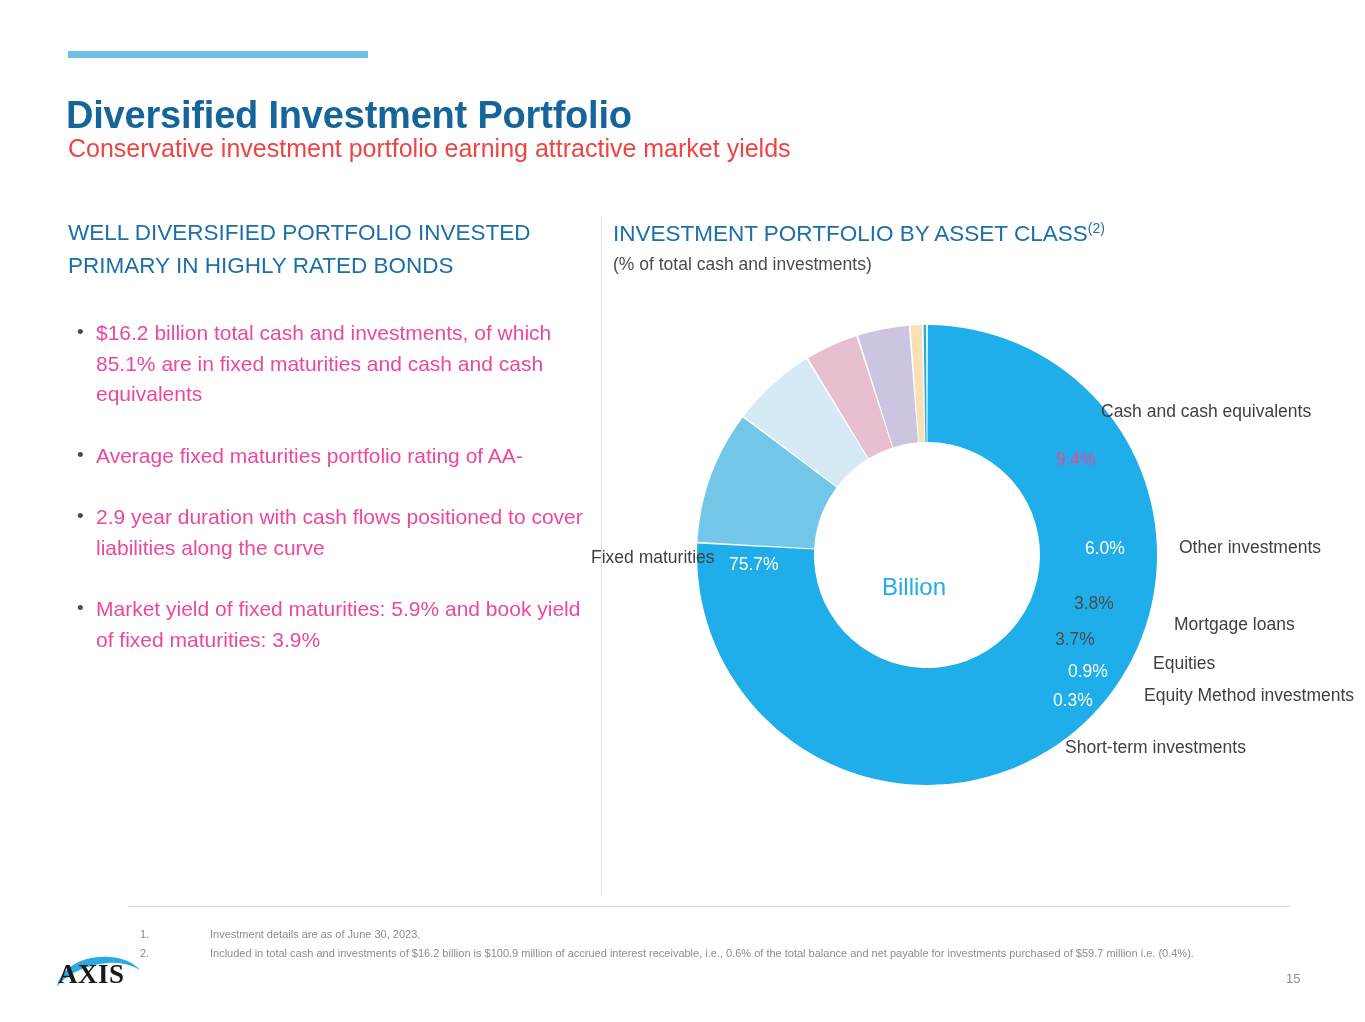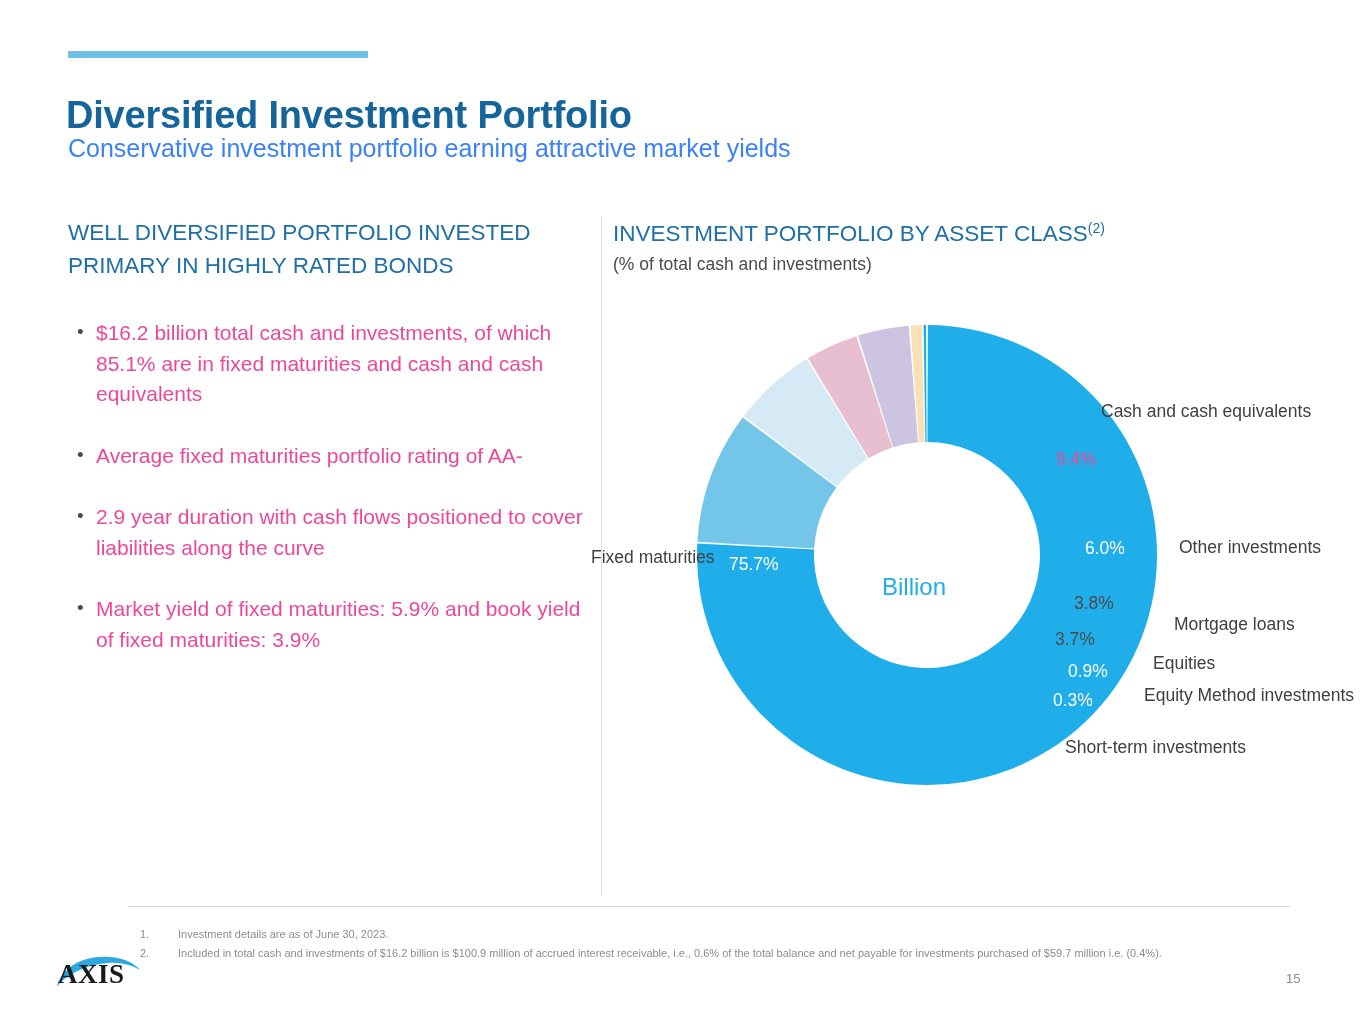--- a/index.html
+++ b/index.html
@@ -35,21 +35,21 @@
     color: #15659B;
     letter-spacing: -0.2px;
     white-space: nowrap;
   }
   #page-subtitle {
     position: absolute;
     left: 68px;
     top: 134px;
     font-size: 25px;
     font-weight: normal;
-    color: #3b82f6;
+    color: #ef4444;
     white-space: nowrap;
   }
 
   
   #vertical-divider {
     position: absolute;
     left: 601px;
     top: 216px;
     width: 1px;
     height: 680px;
@@ -185,21 +185,21 @@
     color: #8C8C8C;
   }
   .footnote-row {
     display: flex;
     align-items: flex-start;
   }
   .footnote-num {
     width: 38px;
     flex: 0 0 38px;
   }
-  .footnote-text { flex: 1 1 auto; }
+  .footnote-text { flex: 1 1 auto; margin-left: 32px; }
 
   #page-number {
     position: absolute;
     left: 1286px;
     top: 971px;
     font-size: 13px;
     color: #8C8C8C;
   }
 
   #axis-logo {

